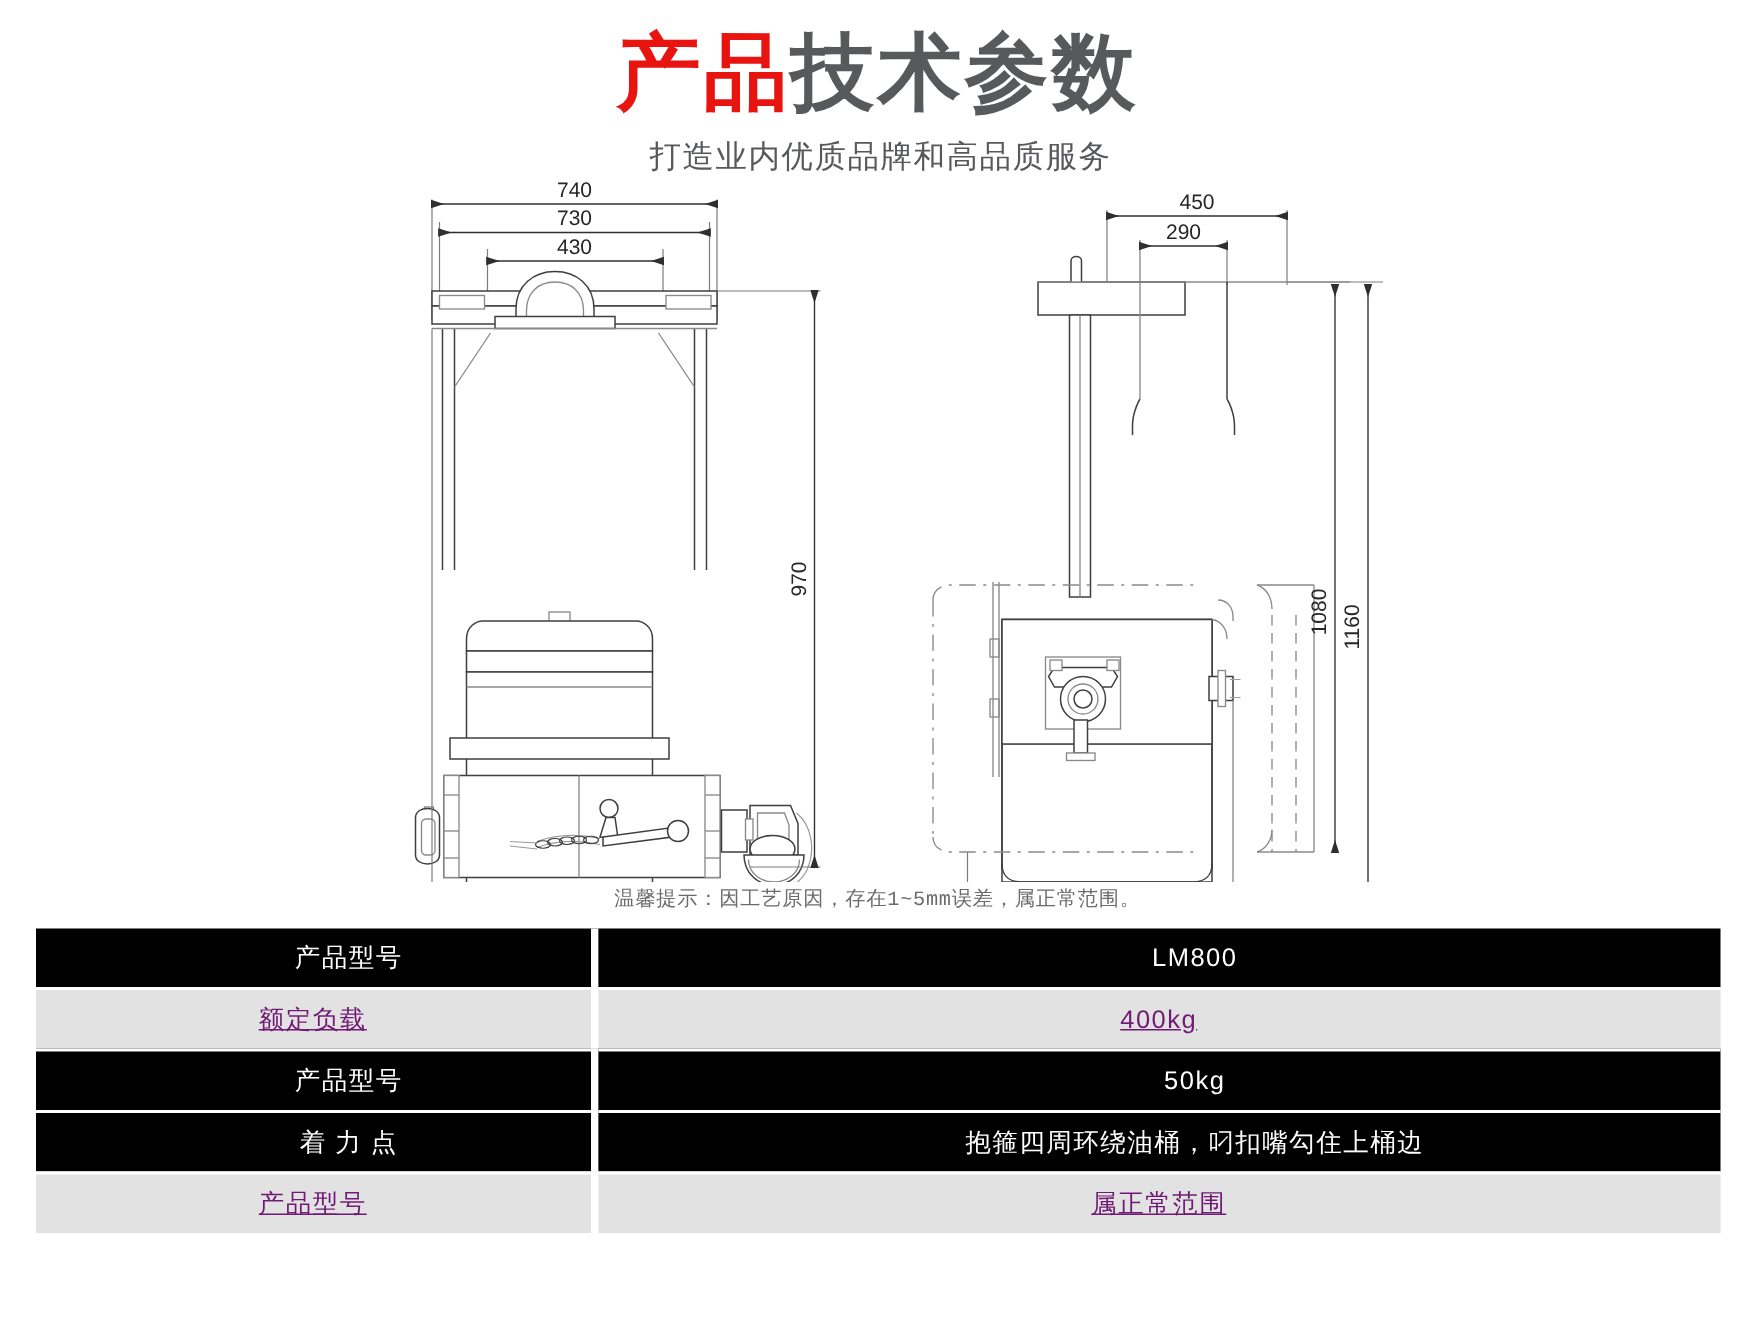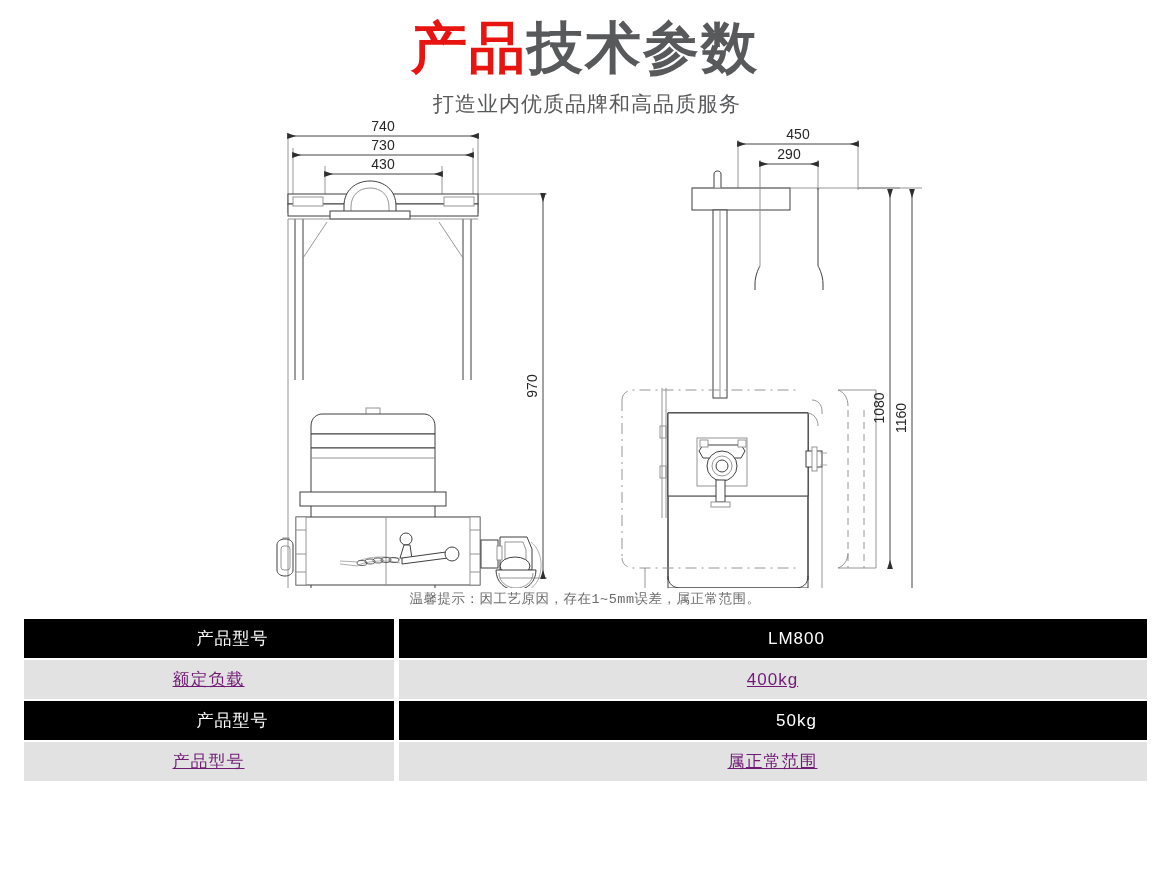--- a/index.html
+++ b/index.html
@@ -377,18 +377,22 @@
       <td class="value">LM800</td>
     </tr>
     <tr class="row-light">
       <td class="label">额定负载</td>
       <td class="value">400kg</td>
     </tr>
     <tr class="row-dark">
       <td class="label">产品型号</td>
       <td class="value">50kg</td>
     </tr>
+    <tr class="row-dark">
+      <td class="label">着 力 点</td>
+      <td class="value val-small">抱箍四周环绕油桶，叼扣嘴勾住上桶边</td>
+    </tr>
     <tr class="row-light">
       <td class="label">产品型号</td>
       <td class="value">属正常范围</td>
     </tr>
   </tbody>
 </table>
 
 </body></html>

